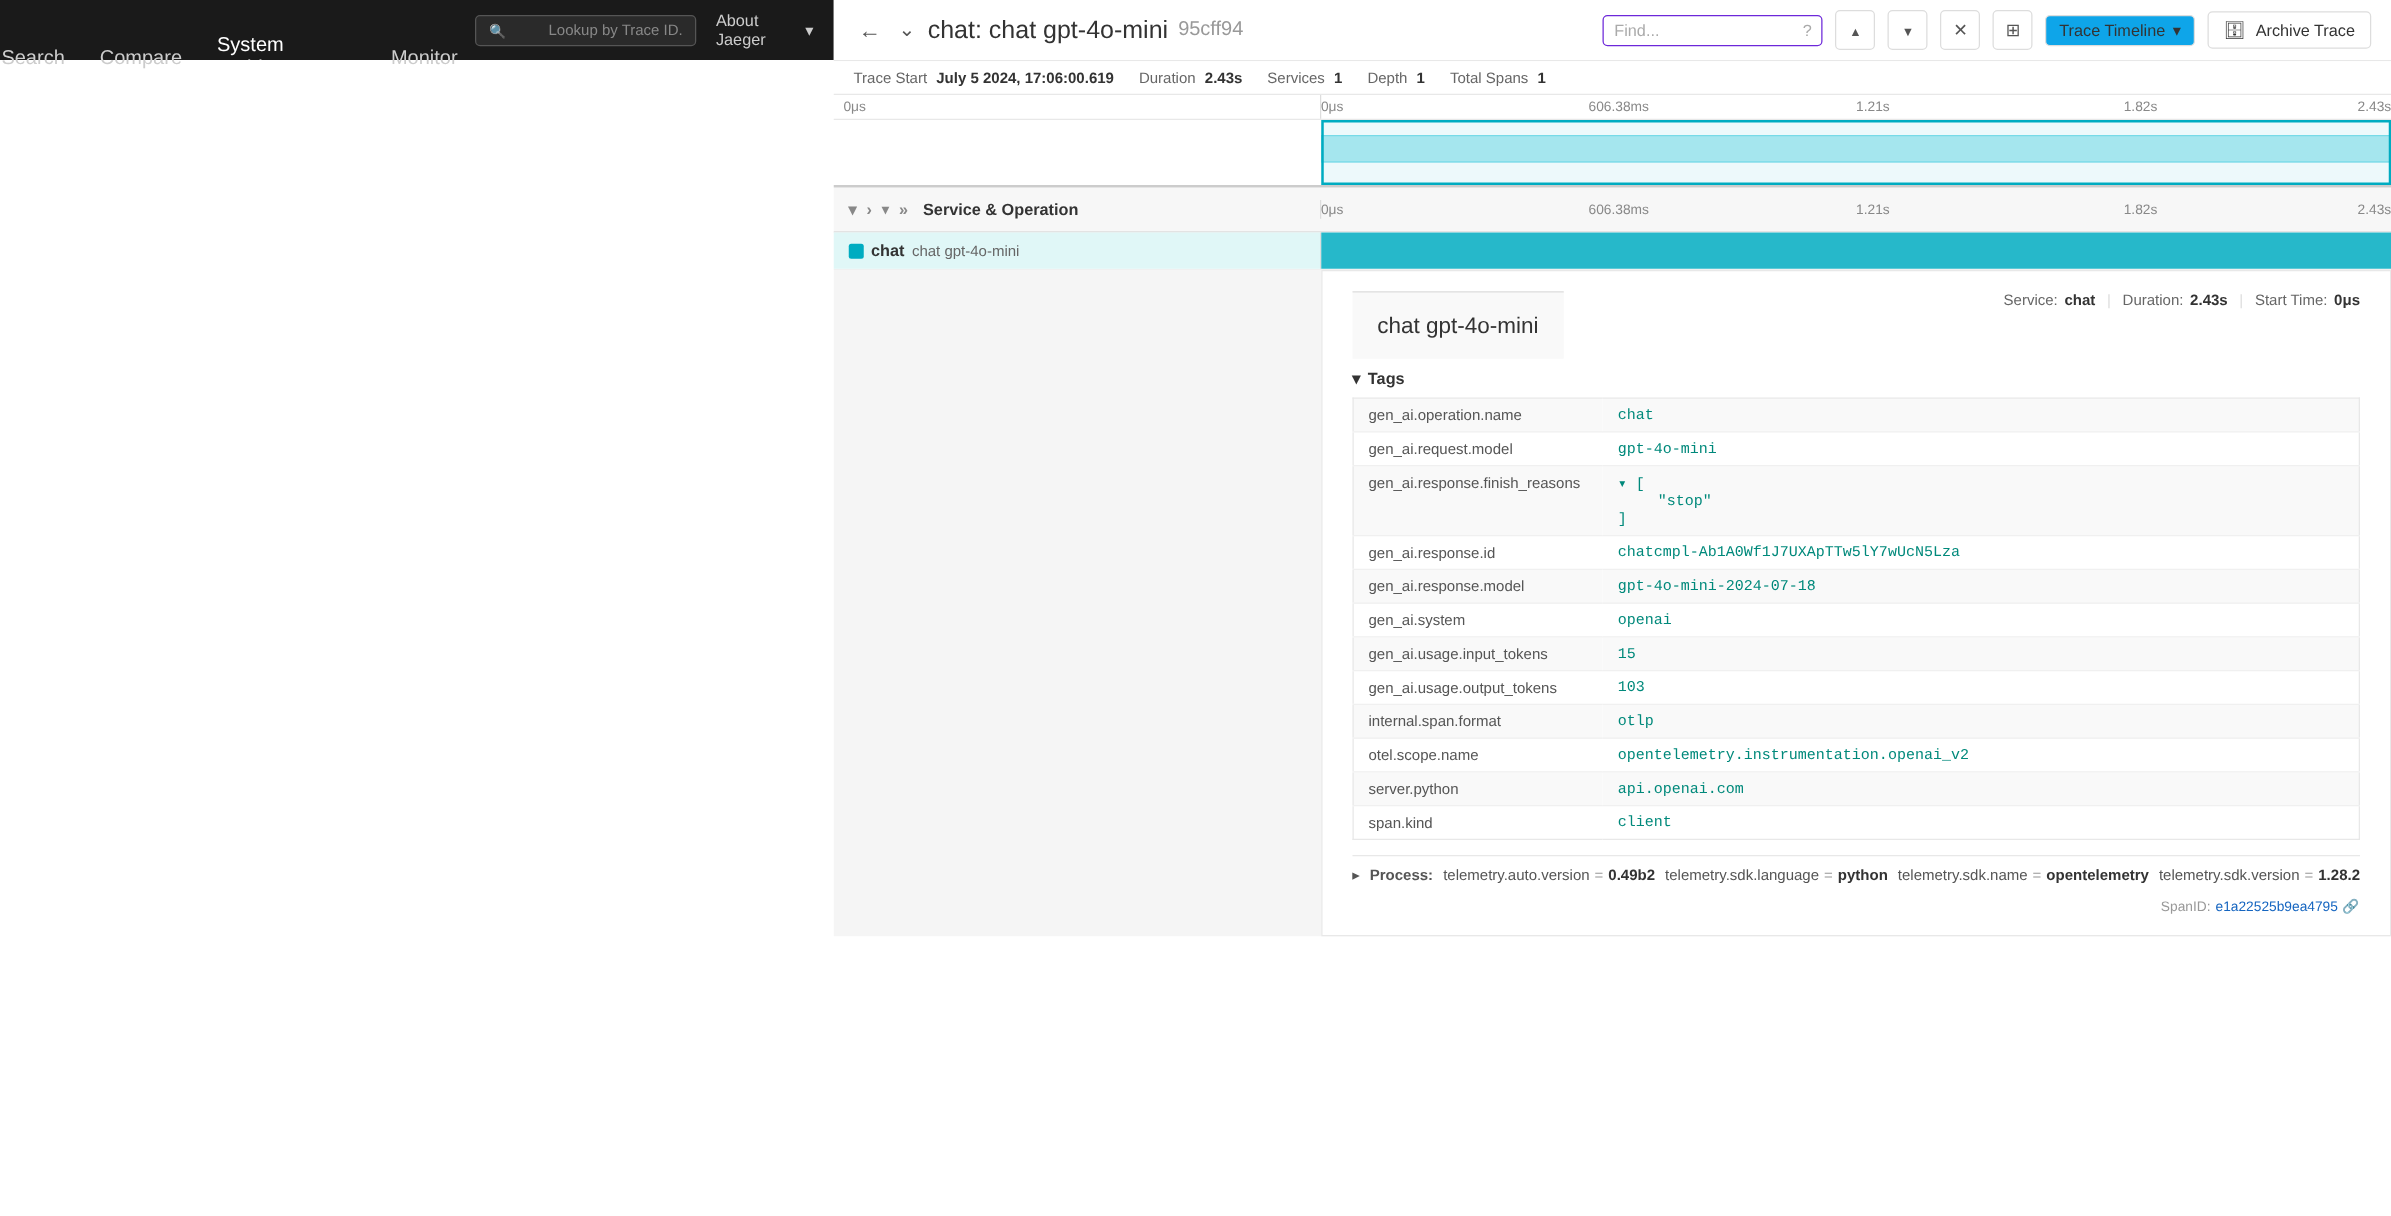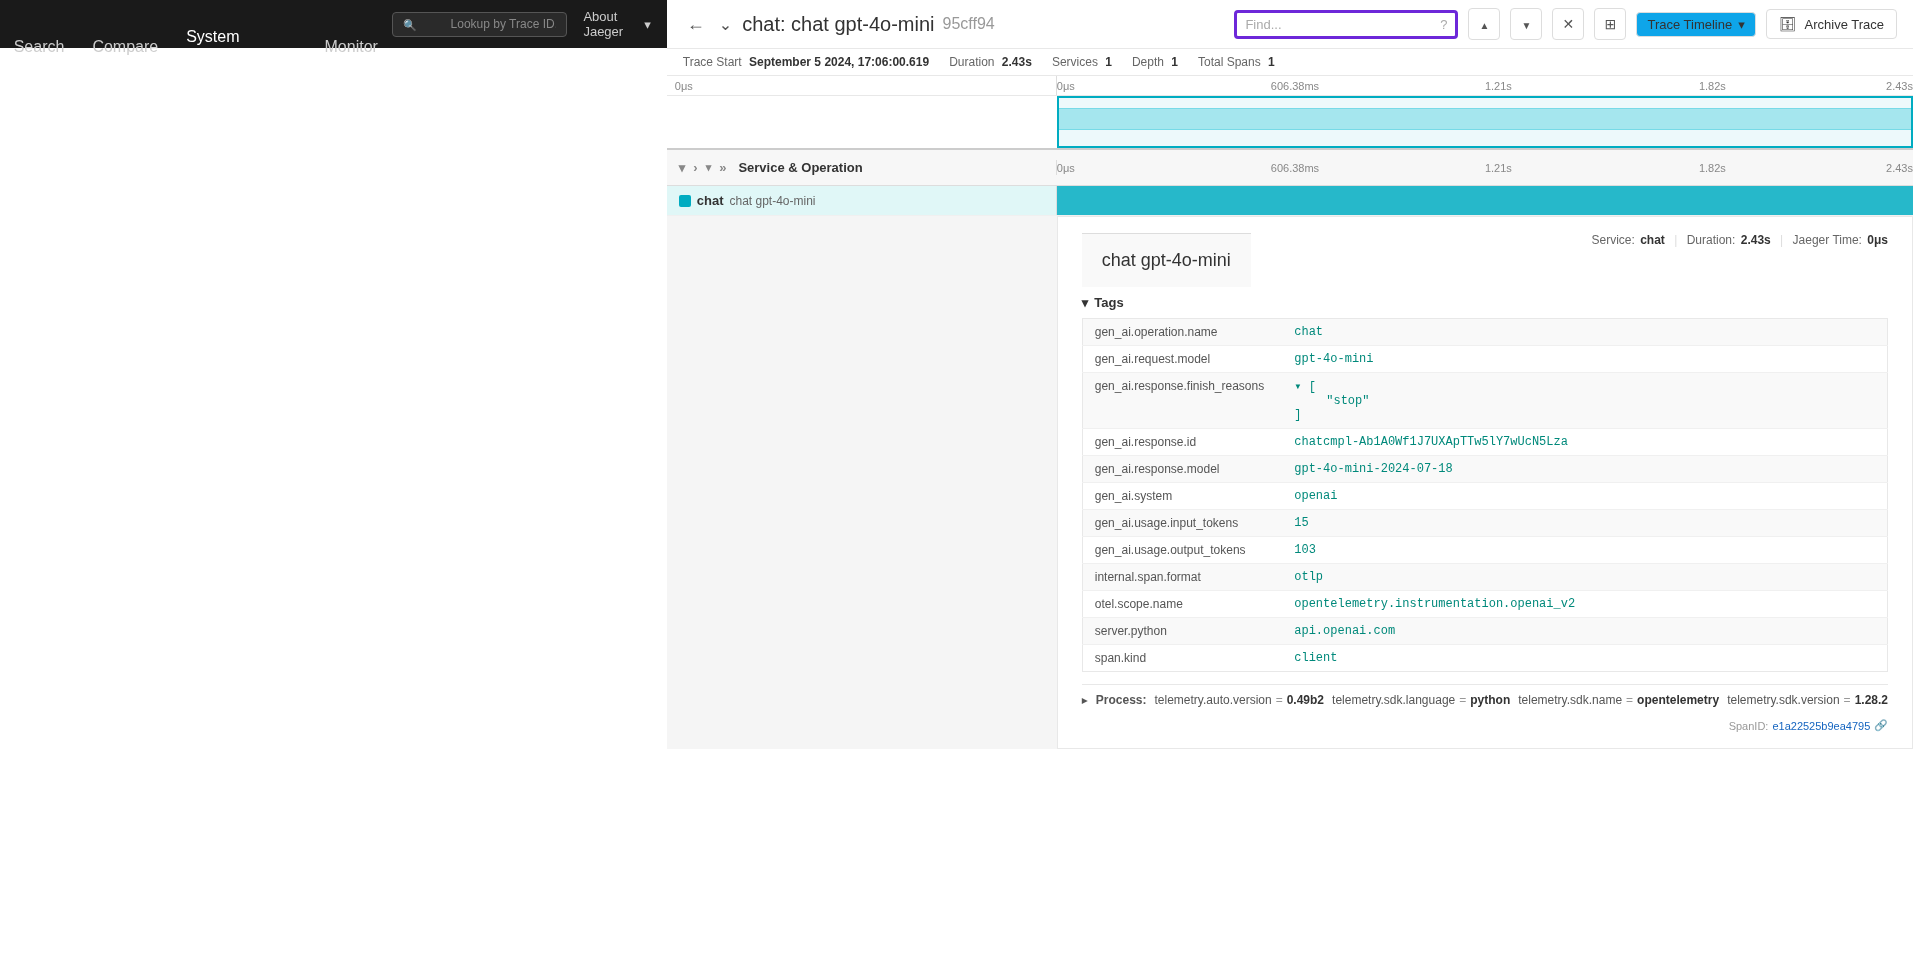--- a/index.html
+++ b/index.html
@@ -55,21 +55,21 @@
       width: 100%;
       padding-left: 28px;
     }
     .top-nav .search-box input::placeholder { color: #888; }
     .top-nav .about-btn {
       color: #ccc;
       font-size: 13px;
       cursor: pointer;
       display: flex;
       align-items: center;
-      gap: 3px;
+      gap: 16px;
     }
 
     
     .trace-header {
       display: flex;
       align-items: center;
       padding: 8px 16px;
       border-bottom: 1px solid #e8e8e8;
       gap: 10px;
       background: #fff;
@@ -95,25 +95,25 @@
     }
     .trace-header .trace-id {
       font-size: 16px;
       color: #999;
       font-weight: 400;
     }
     .trace-header .spacer { flex: 1; }
     .trace-header .find-box {
       display: flex;
       align-items: center;
-      border: 3px solid #6d28d9;
+      border: 1px solid #6d28d9;
       border-radius: 4px;
       padding: 4px 8px;
       gap: 6px;
-      width: 224px;
+      width: 176px;
     }
     .trace-header .find-box input {
       border: none;
       outline: none;
       font-size: 13px;
       width: 100%;
       color: #333;
     }
     .trace-header .find-box input::placeholder { color: #aaa; }
     .trace-header .icon-btn {
@@ -441,21 +441,21 @@
       <div class="archive-btn">
         <span class="icon-archive"></span>
         <span>Archive Trace</span>
       </div>
     </div>
 
     <div class="trace-meta">
       <span>
         <span class="meta-label">Trace Start</span>
         <strong class="meta-value" style="margin-left:4px;">
-          <span>September 5 2024, 17:06:00</span><span style="font-weight:700;">.619</span>
+          <span>July 5 2024, 17:06:00</span><span style="font-weight:700;">.619</span>
         </strong>
       </span>
       <span>
         <span class="meta-label">Duration</span>
         <strong class="meta-number" style="margin-left:4px;">2.43s</strong>
       </span>
       <span>
         <span class="meta-label">Services</span>
         <strong class="meta-number" style="margin-left:4px;">1</strong>
       </span>
@@ -528,21 +528,21 @@
 
           <div class="detail-header-row">
             <span class="detail-panel span-title" style="font-size:18px;font-weight:500;">chat gpt-4o-mini</span>
             <span class="detail-meta">
               <span>Service:</span>
               <strong style="margin:0 6px 0 2px;">chat</strong>
               <span style="color:#ddd;">|</span>
               <span style="margin:0 2px 0 6px;">Duration:</span>
               <strong style="margin-right:6px;">2.43s</strong>
               <span style="color:#ddd;">|</span>
-              <span style="margin:0 2px 0 6px;">Jaeger Time:</span>
+              <span style="margin:0 2px 0 6px;">Start Time:</span>
               <strong>0μs</strong>
             </span>
           </div>
 
           <div class="section-toggle">
             <span class="chevron-down"></span>
             <span>Tags</span>
           </div>
 
           <table class="tags-table">

